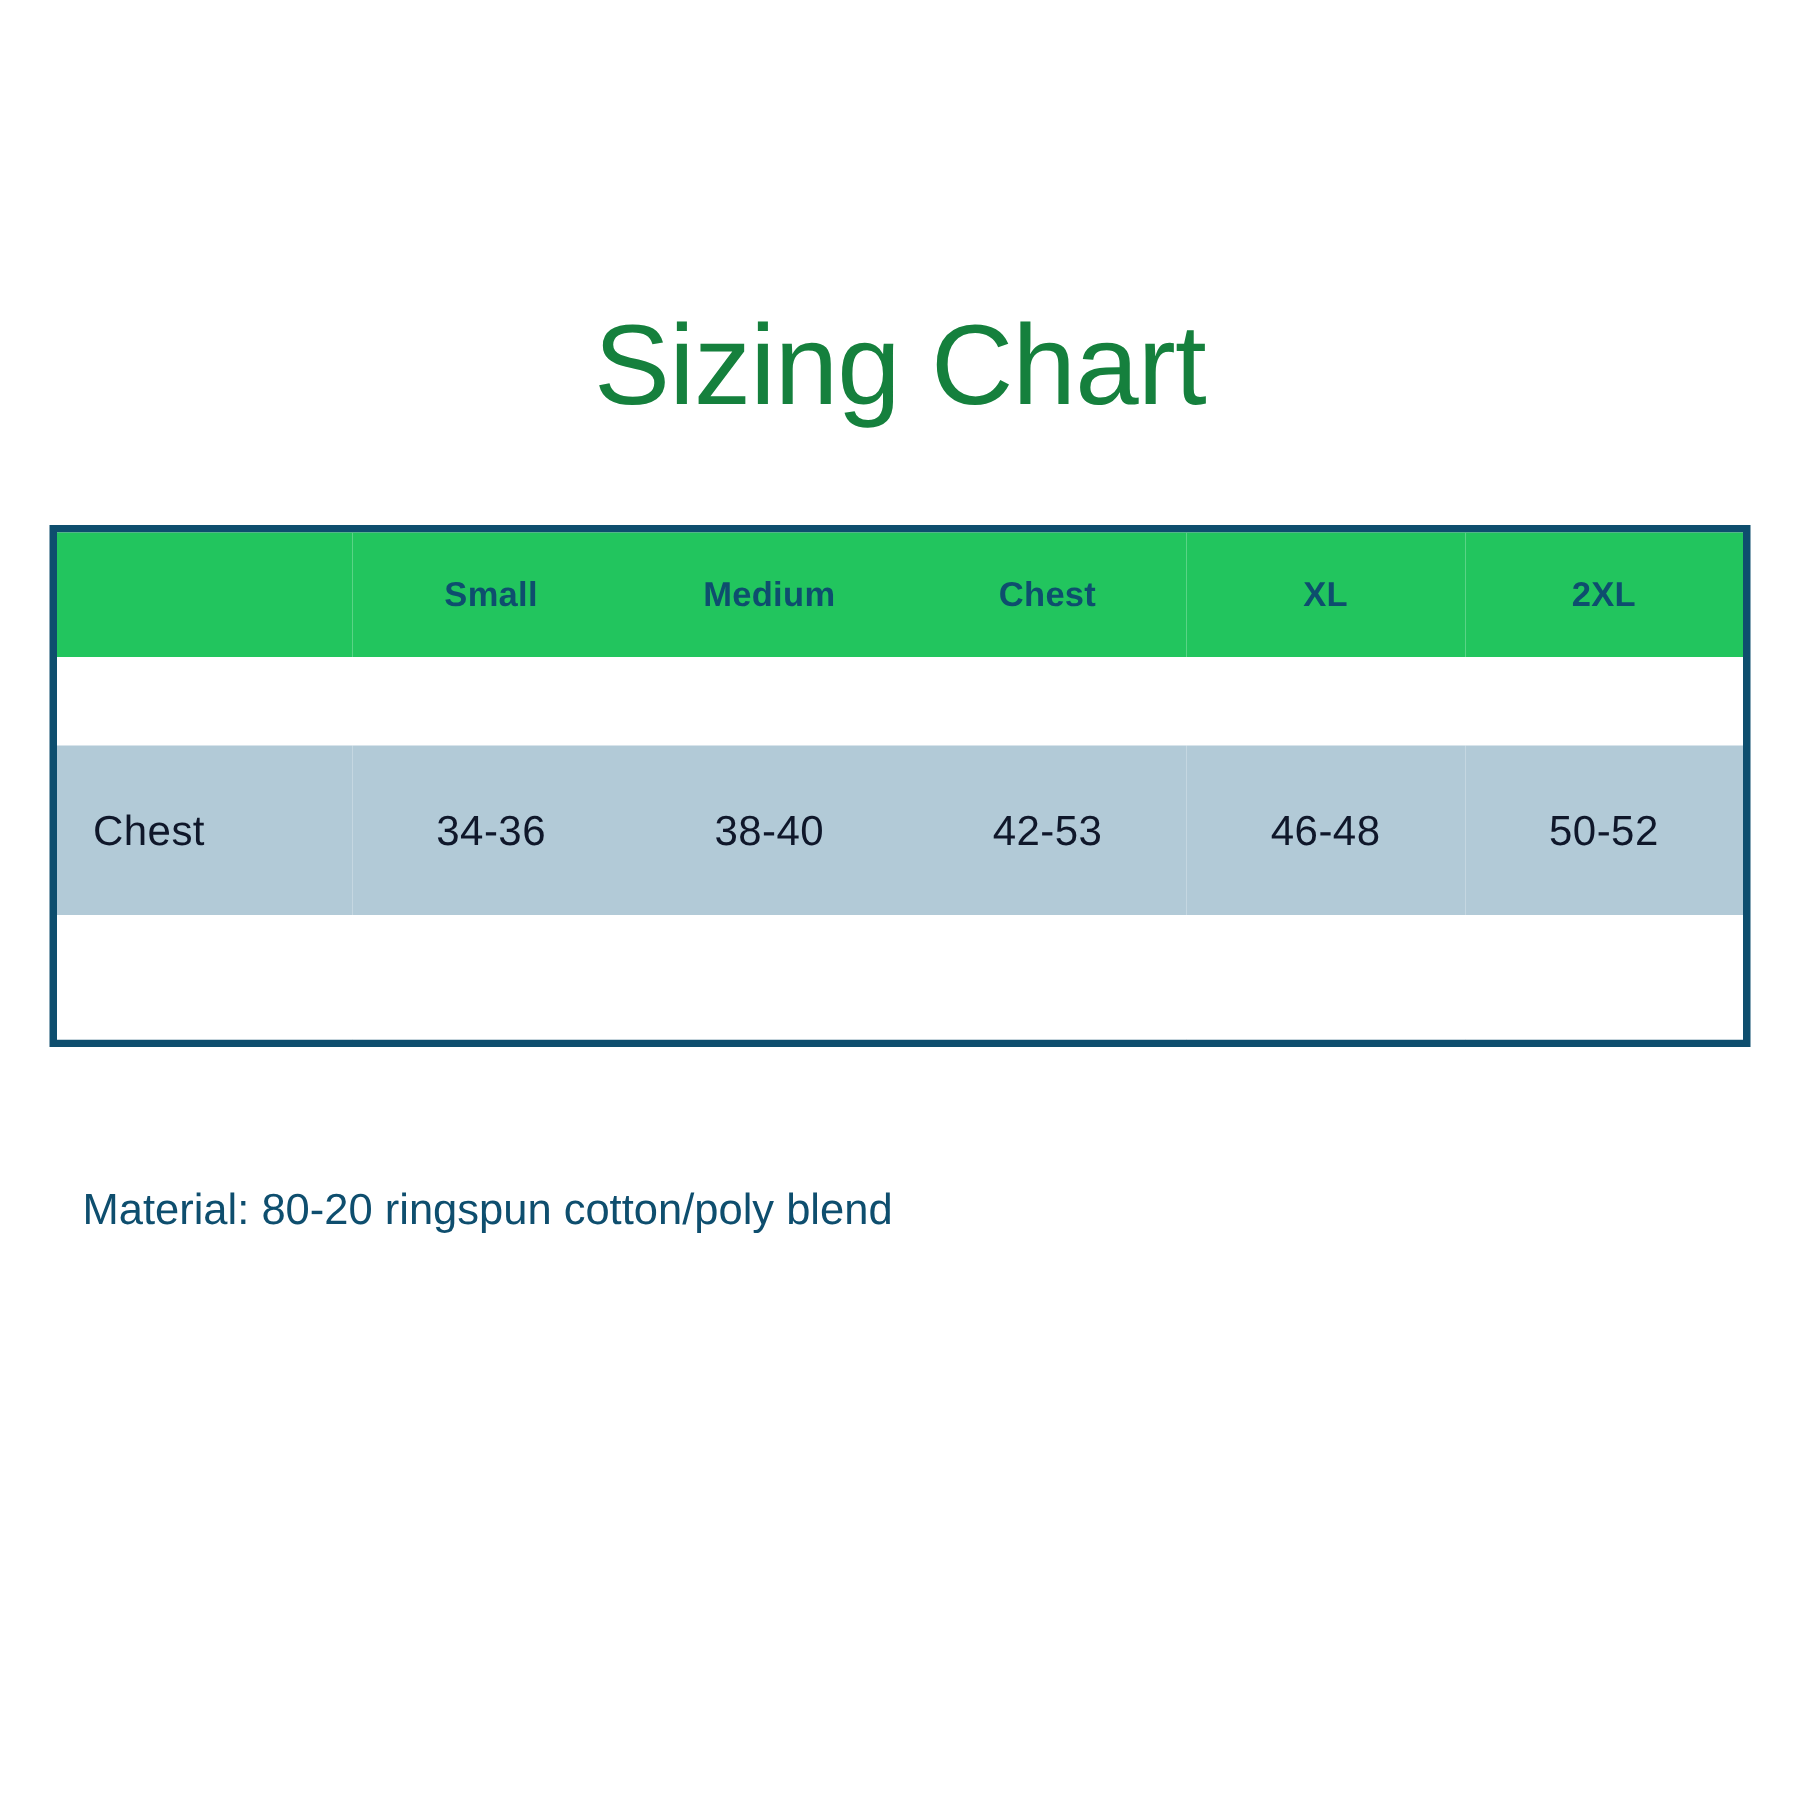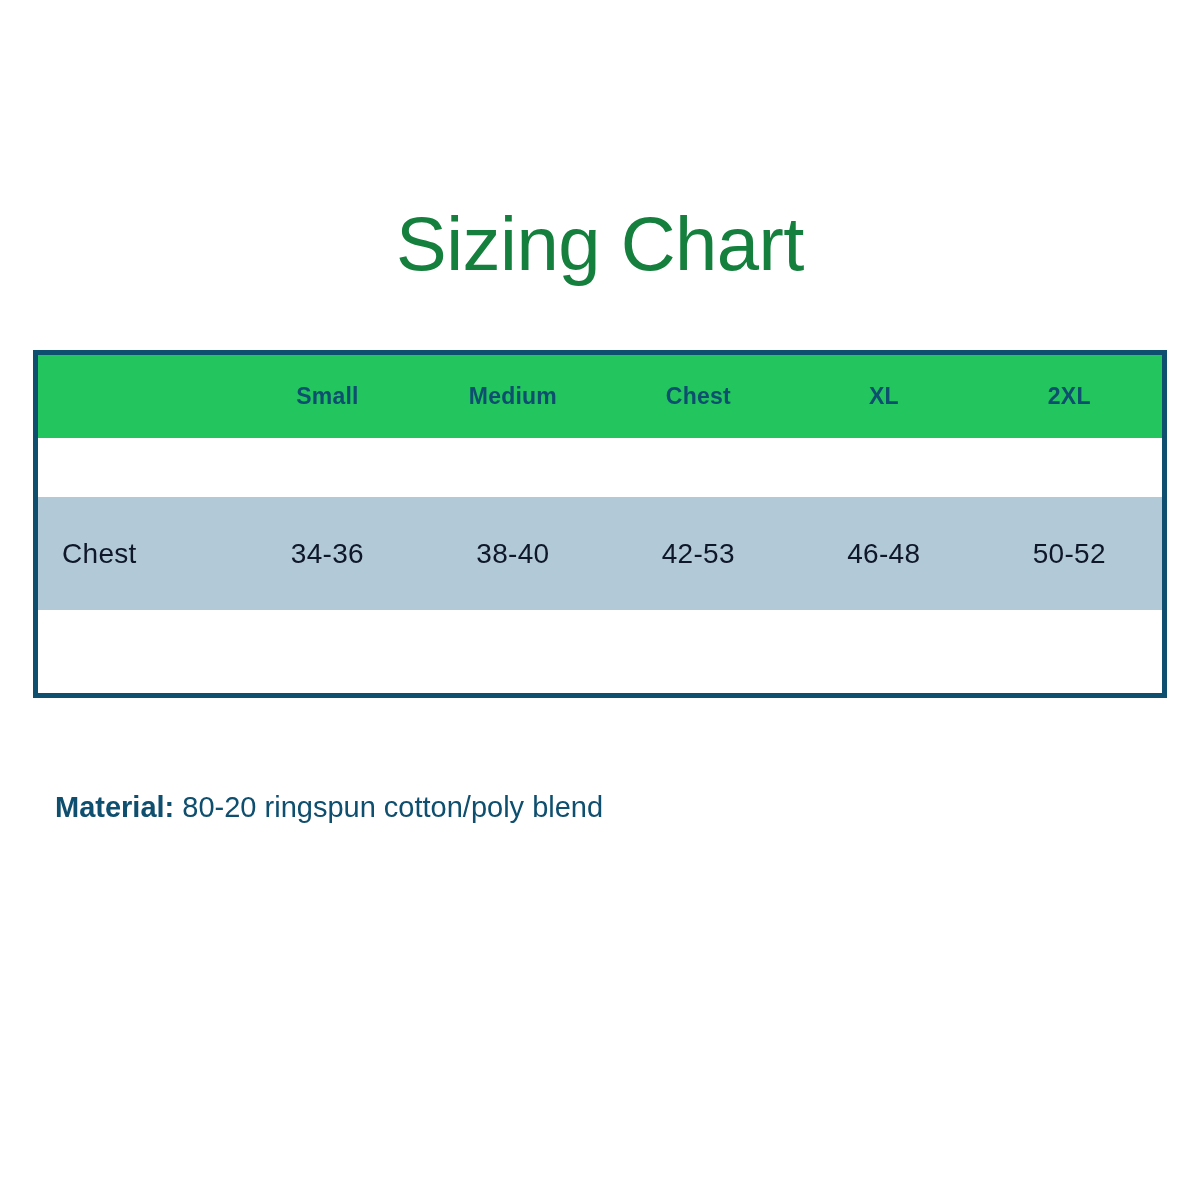--- a/index.html
+++ b/index.html
@@ -97,21 +97,21 @@
     position: absolute;
     left: 55px;
     top: 786px;
     width: 1000px;
     color: #0e4e6e;
     font-size: 29px;
     font-weight: 400;
     line-height: 42px;
   }
   #footer-notes .note-line { white-space: nowrap; }
-  #footer-notes .note-strong { font-weight: 700; }
+  #footer-notes .note-strong { font-weight: 400; }
   #footer-notes .note-gap { height: 30px; }
 </style>
 </head>
 <body>
 
 <div id="page-title">Sizing Chart</div>
 
 <div id="size-table-wrap">
   <table id="size-table">
     <colgroup>

